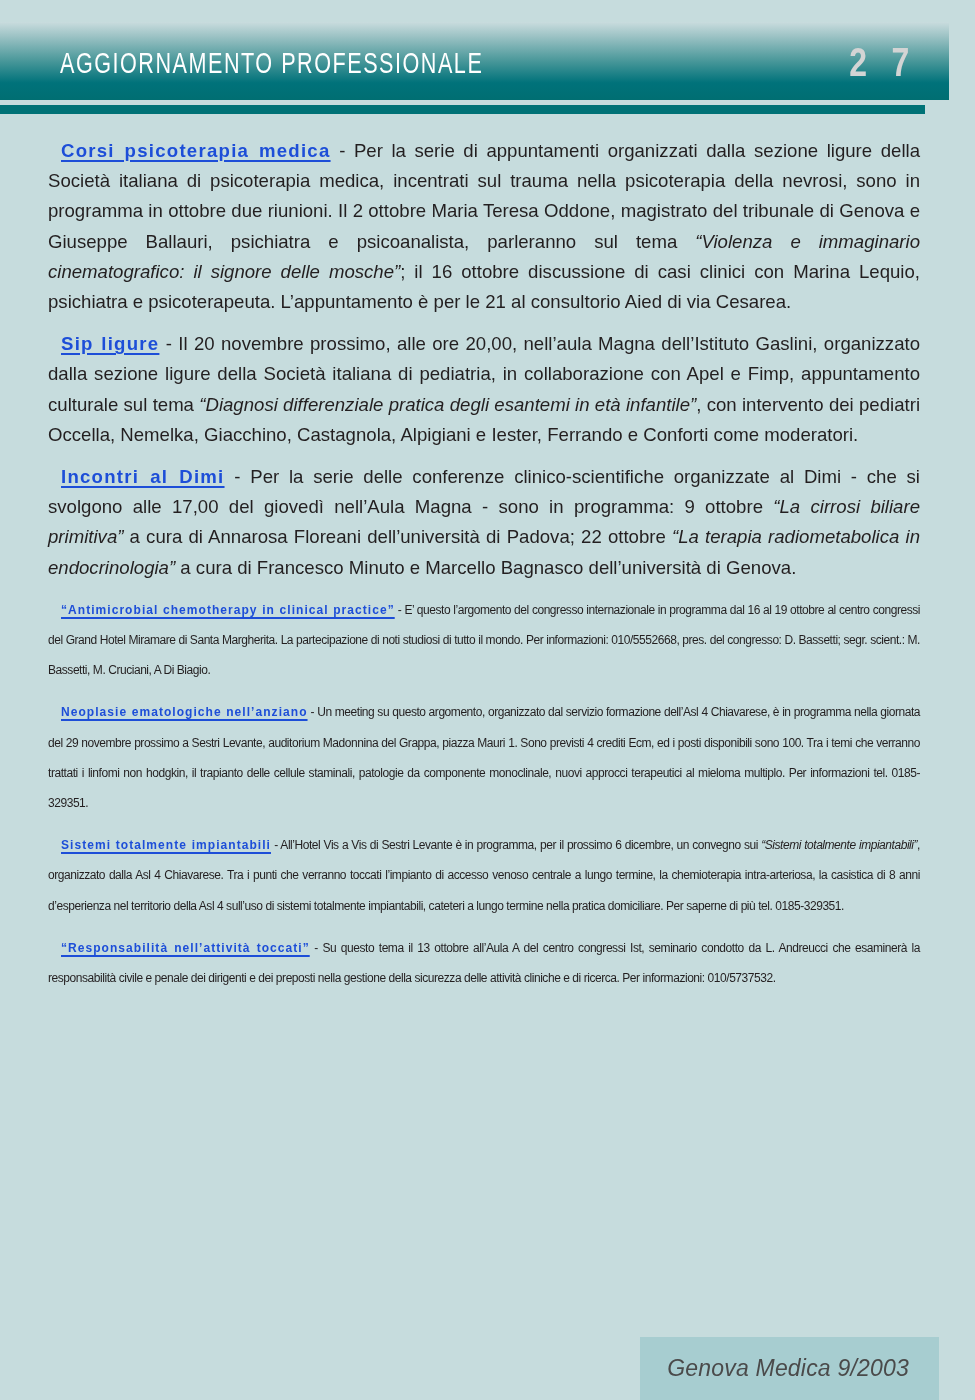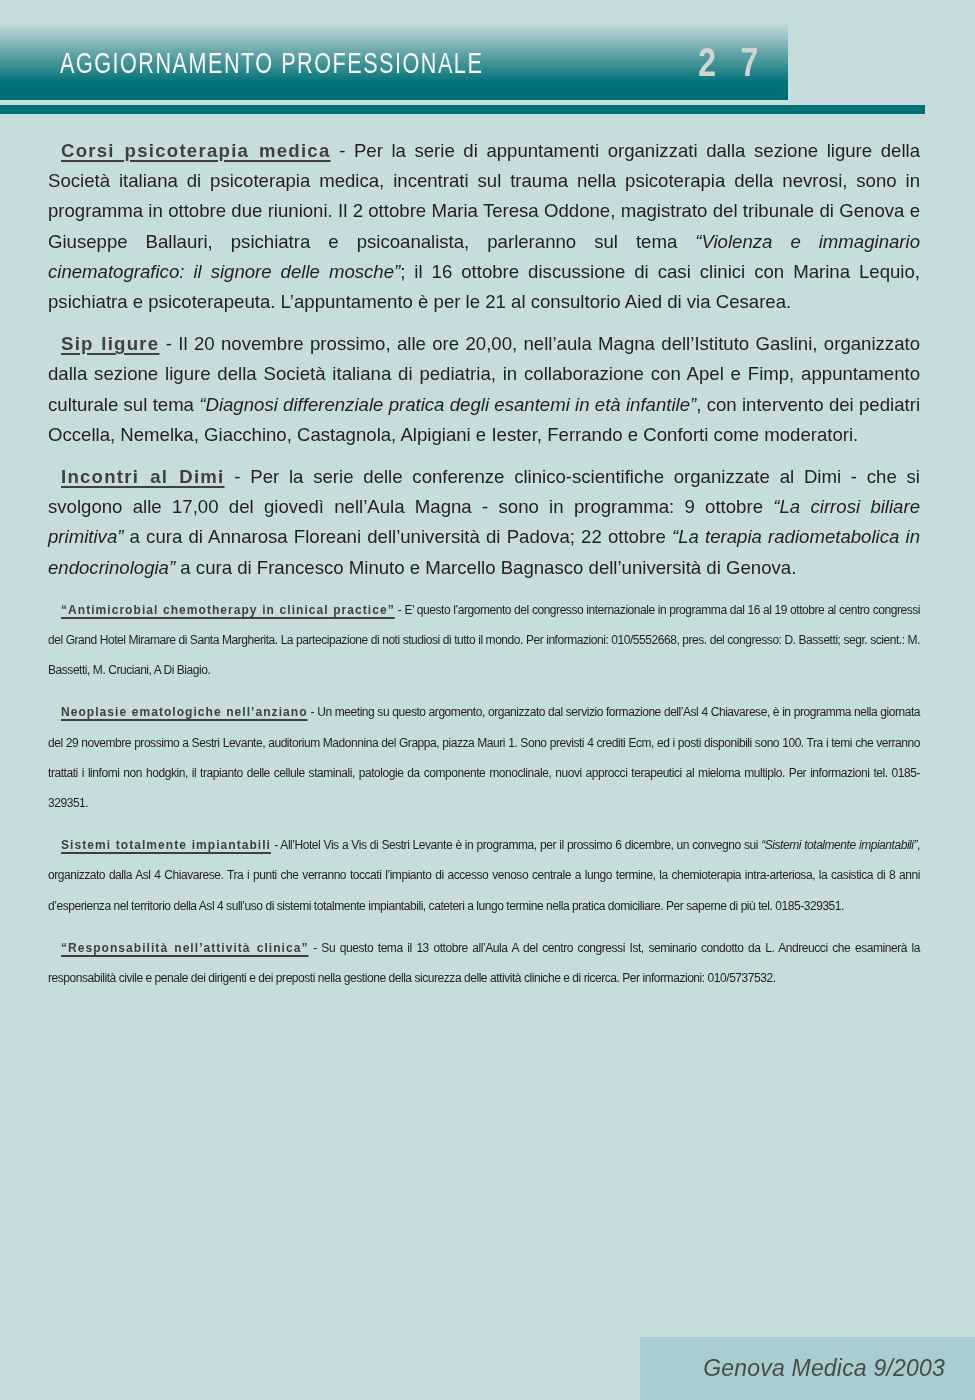--- a/index.html
+++ b/index.html
@@ -13,33 +13,33 @@
     font-family: "Liberation Sans", sans-serif;
     overflow: hidden;
     position: relative;
   }
 
   
   .masthead {
     position: absolute;
     left: 0;
     top: 22px;
-    width: 788px;
+    width: 949px;
     height: 78px;
     background: linear-gradient(to bottom,
                 #c9dcde 0%,
                 #9dc3c5 18%,
                 #4e9a9c 48%,
                 #00727a 78%,
                 #006e72 100%);
     display: flex;
     align-items: center;
     justify-content: space-between;
     box-sizing: border-box;
-    padding: 0 22px 0 60px;
+    padding: 0 32px 0 60px;
   }
   .masthead-title {
     color: #ffffff;
     font-size: 30px;
     letter-spacing: 2.1px;
     font-weight: 400;
     transform: scaleX(0.72);
     transform-origin: left center;
     white-space: nowrap;
     margin-top: 3px;
@@ -78,21 +78,21 @@
     color: #231f20;
     text-align: justify;
     text-indent: 13px;
     hyphens: auto;
     -webkit-hyphens: auto;
   }
   .section:last-child {
     margin-bottom: 0;
   }
   .lead {
-    color: #404040;
+    color: #1d4ed8;
     font-weight: bold;
     letter-spacing: 1.25px;
     text-decoration: underline;
     text-underline-offset: 3px;
     text-decoration-thickness: 1.6px;
   }
   .section i {
     font-style: italic;
   }
 
@@ -103,21 +103,21 @@
   }
   .dense .lead {
     letter-spacing: 1.05px;
   }
 
   
   .footer-box {
     position: absolute;
     left: 640px;
     top: 1337px;
-    width: 335px;
+    width: 299px;
     height: 63px;
     background: #a7cdd0;
     display: flex;
     align-items: center;
     justify-content: flex-end;
     box-sizing: border-box;
     padding-right: 30px;
   }
   .footer-text {
     font-size: 23px;
@@ -156,20 +156,20 @@
 
   <p class="section dense">
     <span class="lead">Neoplasie ematologiche nell’anziano</span><span> - Un meeting su questo argomento, organizzato dal servizio formazione dell’Asl 4 Chiavarese, è in programma nella giornata del 29 novembre prossimo a Sestri Levante, auditorium Madonnina del Grappa, piazza Mauri 1. Sono previsti 4 crediti Ecm, ed i posti disponibili sono 100. Tra i temi che verranno trattati i linfomi non hodgkin, il trapianto delle cellule staminali, patologie da componente monoclinale, nuovi approcci terapeutici al mieloma multiplo. Per informazioni tel. 0185-329351.</span>
   </p>
 
   <p class="section dense">
     <span class="lead">Sistemi totalmente impiantabili</span><span> - All’Hotel Vis a Vis di Sestri Levante è in programma, per il prossimo 6 dicembre, un convegno sui </span><i>“Sistemi totalmente impiantabili”</i><span>, organizzato dalla Asl 4 Chiavarese. Tra i punti che verranno toccati l’impianto di accesso venoso centrale a lungo termine, la chemioterapia intra-arteriosa, la casistica di 8 anni d’esperienza nel territorio della Asl 4 sull’uso di sistemi totalmente impiantabili, cateteri a lungo termine nella pratica domiciliare. Per saperne di più tel. 0185-329351.</span>
   </p>
 
   <p class="section dense">
-    <span class="lead">“Responsabilità nell’attività clinica”</span><span> - Su questo tema il 13 ottobre all’Aula A del centro congressi Ist, seminario condotto da L. Andreucci che esaminerà la responsabilità civile e penale dei dirigenti e dei preposti nella gestione della sicurezza delle attività cliniche e di ricerca. Per informazioni: 010/5737532.</span>
+    <span class="lead">“Responsabilità nell’attività toccati”</span><span> - Su questo tema il 13 ottobre all’Aula A del centro congressi Ist, seminario condotto da L. Andreucci che esaminerà la responsabilità civile e penale dei dirigenti e dei preposti nella gestione della sicurezza delle attività cliniche e di ricerca. Per informazioni: 010/5737532.</span>
   </p>
 
 </div>
 
 <div class="footer-box">
   <span class="footer-text">Genova Medica 9/2003</span>
 </div>
 
 </body></html>

